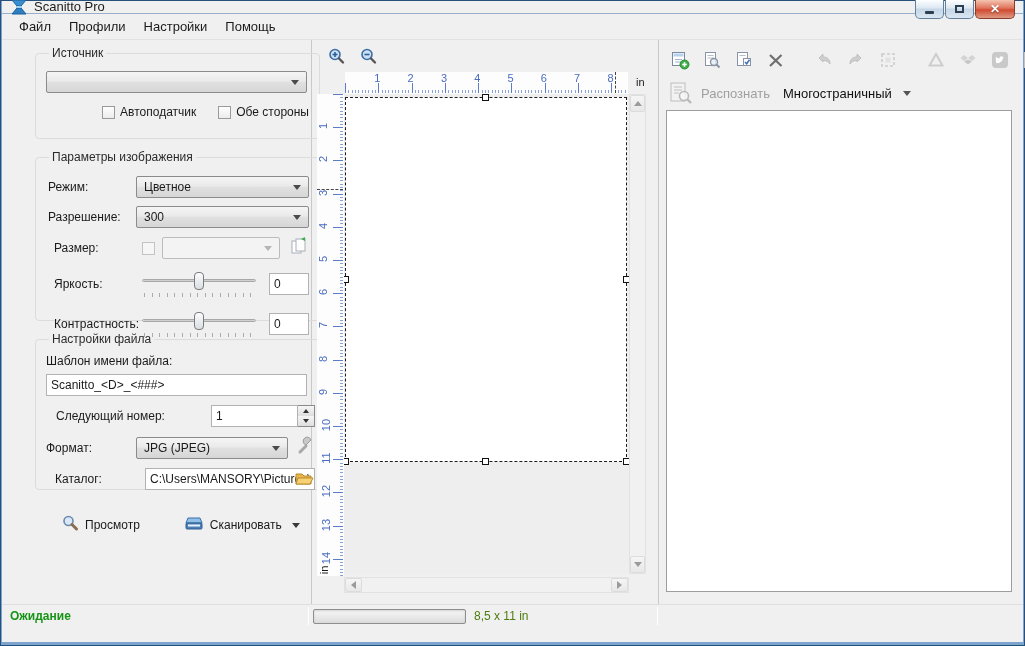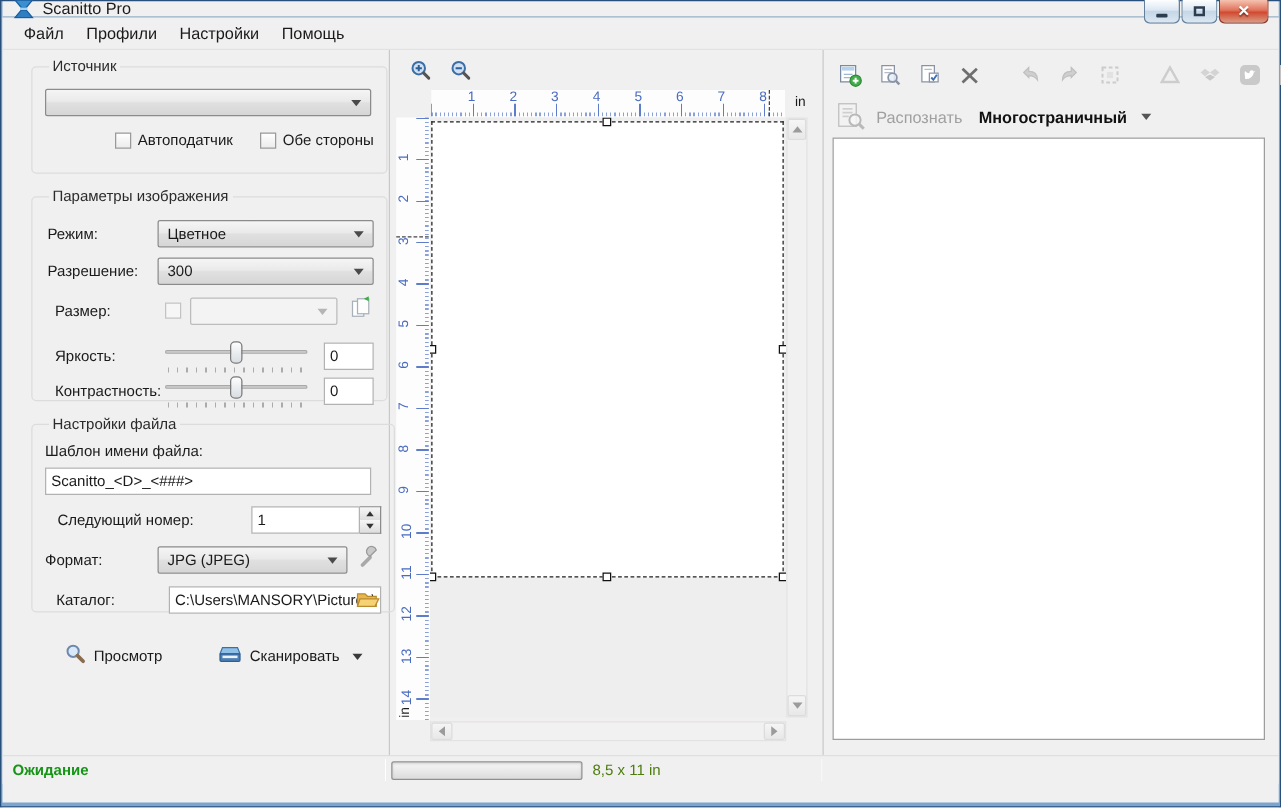--- a/index.html
+++ b/index.html
@@ -24,21 +24,21 @@
   
   .menubar { height:26px; background:#f0f0f0; border-bottom:1px solid #e2e2e2; display:flex; align-items:center; padding-left:8px; }
   .menu-item { font-size:13px; color:#1a1a1a; padding:4px 9px; }
 
   
   .content { position:relative; height:564px; background:#f0f0f0; }
   .v-div { position:absolute; top:0; bottom:0; width:1px; background:#c9c9c9; }
   .v-div.d1 { left:309px; } .v-div.d2 { left:656px; }
 
   
-  .left-panel { position:absolute; left:6px; top:0; width:309px; height:100%; padding:6px 0 0 17px; }
+  .left-panel { position:absolute; left:16px; top:0; width:309px; height:100%; padding:6px 0 0 17px; }
   fieldset { border:1px solid #dcdcdc; border-radius:4px; width:285px; padding:4px 10px 10px 10px; margin-bottom:11px; }
   legend { font-size:12px; color:#2b2b2b; padding:0 3px; margin-left:3px; }
   .row { display:flex; align-items:center; margin-top:8px;justify-content:flex-end; }
   .lbl { font-size:12px; color:#1a1a1a; }
   .lbl.w { width:88px; flex:none; }
   .combo { height:22px; border:1px solid #8b8b8b; border-radius:2px; display:flex; align-items:center; padding:0 7px;
            font-size:12px; color:#1a1a1a; background:linear-gradient(180deg,#f5f5f5,#eaeaea 45%,#e0e0e0 52%,#d6d6d6); }
   .combo .arr { margin-left:auto; width:0; height:0; border:4px solid transparent; border-top:5px solid #4a4a4a; margin-top:5px; }
   .combo.disabled { background:#f3f3f3; border-color:#bcbcbc; color:#9a9a9a; }
   .combo.disabled .arr { border-top-color:#b5b5b5; }
@@ -104,21 +104,21 @@
   .tri-lt { width:0;height:0;border:4px solid transparent;border-right:5px solid #9b9b9b; margin-left:-4px;}
   .tri-rt { width:0;height:0;border:4px solid transparent;border-left:5px solid #9b9b9b; margin-right:-4px;}
 
   
   .right-panel { position:absolute; left:657px; top:0; width:368px; height:100%; }
   .rtoolbar { display:flex; align-items:center; height:36px; padding-left:11px; gap:12px; margin-top:2px; }
   .tsep { width:1px; height:22px; background:#c8c8c8; margin:0 2px; }
   .ricon { width:20px; height:20px; flex:none; }
   .rtool2 { display:flex; align-items:center; height:30px; padding-left:9px; gap:7px; }
   .ocr-lbl { font-size:13px; color:#a0a0a0; }
-  .multi-lbl { font-size:13px; color:#111; font-weight:bold; }
+  .multi-lbl { font-size:13px; color:#111; font-weight:normal; }
   .listbox { position:absolute; left:7px; top:70px; width:346px; height:482px; background:#fff; border:1px solid #9d9d9d; }
 
   
   .statusbar { position:relative; height:23px; background:#f0f0f0; border-top:1px solid #dfdfdf; font-size:12px; }
   .st-state { position:absolute; left:8px; top:4px; color:#169416;font-weight:bold; }
   .st-sep { position:absolute; top:2px; bottom:2px; width:1px; background:#d8d8d8; border-right:1px solid #fff; }
   .st-progress { position:absolute; left:311px; top:4px; width:153px; height:15px; border:1px solid #8e8e8e;
                  border-radius:2px; background:linear-gradient(180deg,#f7f7f7,#dcdcdc); box-shadow:inset 0 1px 2px rgba(0,0,0,.15); }
   .st-size { position:absolute; left:472px; top:4px; color:#4d7c0f; }
 </style>
@@ -209,21 +209,21 @@
         </div>
         <div class="row" style="margin-top:10px;">
           <span class="lbl w">Яркость:</span>
           <div class="slider">
             <div class="track"></div>
             <div class="thumb"></div>
             <div class="ticks"></div>
           </div>
           <input class="ti" style="width: 40px; margin-left: 13px;" value="0">
         </div>
-        <div class="row" style="margin-top:0;">
+        <div class="row" style="margin-top:12px;">
           <span class="lbl w">Контрастность:</span>
           <div class="slider">
             <div class="track"></div>
             <div class="thumb"></div>
             <div class="ticks"></div>
           </div>
           <input class="ti" style="width: 40px; margin-left: 13px;" value="0">
         </div>
       </fieldset>
 

